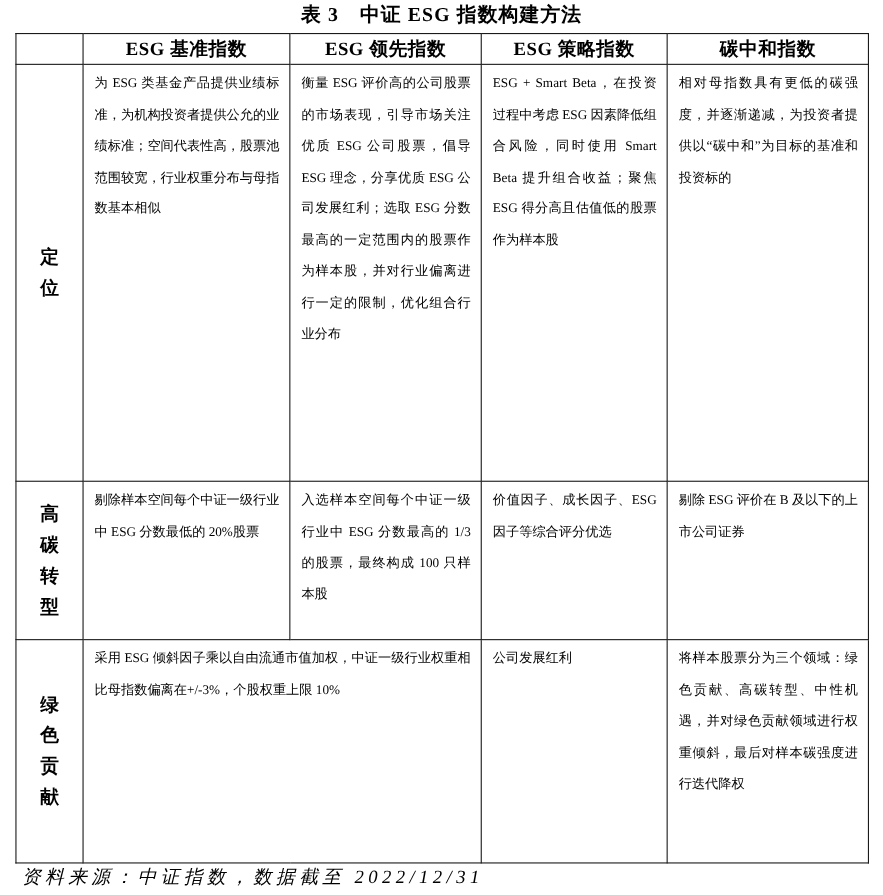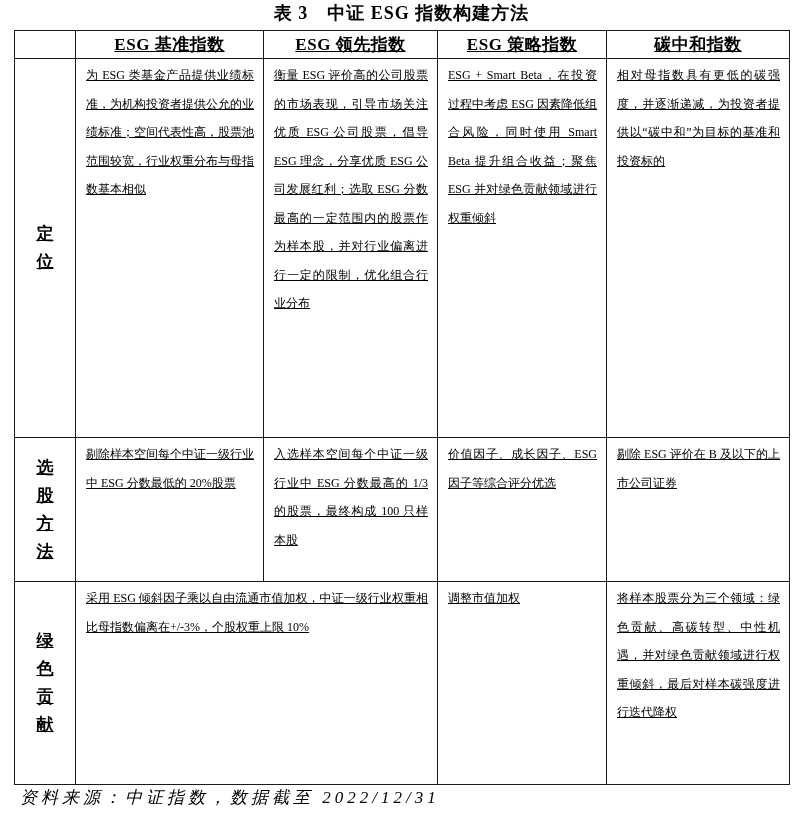--- a/index.html
+++ b/index.html
@@ -26,21 +26,20 @@
     font-weight: bold;
     letter-spacing: 1px;
   }
   table.esg-table {
     position: absolute;
     left: 14px;
     top: 30px;
     width: 775px;
     border-collapse: collapse;
     table-layout: fixed;
-    text-decoration: underline;
   }
   table.esg-table td, table.esg-table th {
     border: 1.5px solid #1a1a1a;
     overflow: hidden;
   }
   th.col-head {
     font-size: 17px;
     font-weight: bold;
     text-align: center;
     vertical-align: middle;
@@ -93,34 +92,34 @@
       <th class="col-head"></th>
       <th class="col-head">ESG 基准指数</th>
       <th class="col-head">ESG 领先指数</th>
       <th class="col-head">ESG 策略指数</th>
       <th class="col-head">碳中和指数</th>
     </tr>
     <tr style="height:379px">
       <td class="row-head">定位</td>
       <td class="body-cell">为 ESG 类基金产品提供业绩标准，为机构投资者提供公允的业绩标准；空间代表性高，股票池范围较宽，行业权重分布与母指数基本相似</td>
       <td class="body-cell">衡量 ESG 评价高的公司股票的市场表现，引导市场关注优质 ESG 公司股票，倡导 ESG 理念，分享优质 ESG 公司发展红利；选取 ESG 分数最高的一定范围内的股票作为样本股，并对行业偏离进行一定的限制，优化组合行业分布</td>
-      <td class="body-cell">ESG + Smart Beta，在投资过程中考虑 ESG 因素降低组合风险，同时使用 Smart Beta 提升组合收益；聚焦 ESG 并对绿色贡献领域进行权重倾斜</td>
+      <td class="body-cell">ESG + Smart Beta，在投资过程中考虑 ESG 因素降低组合风险，同时使用 Smart Beta 提升组合收益；聚焦 ESG 得分高且估值低的股票作为样本股</td>
       <td class="body-cell">相对母指数具有更低的碳强度，并逐渐递减，为投资者提供以“碳中和”为目标的基准和投资标的</td>
     </tr>
     <tr style="height:144px">
-      <td class="row-head">选股方法</td>
+      <td class="row-head">高碳转型</td>
       <td class="body-cell">剔除样本空间每个中证一级行业中 ESG 分数最低的 20%股票</td>
       <td class="body-cell">入选样本空间每个中证一级行业中 ESG 分数最高的 1/3 的股票，最终构成 100 只样本股</td>
       <td class="body-cell">价值因子、成长因子、ESG 因子等综合评分优选</td>
       <td class="body-cell">剔除 ESG 评价在 B 及以下的上市公司证券</td>
     </tr>
     <tr style="height:203px">
       <td class="row-head">绿色贡献</td>
       <td class="body-cell" colspan="2">采用 ESG 倾斜因子乘以自由流通市值加权，中证一级行业权重相比母指数偏离在+/-3%，个股权重上限 10%</td>
-      <td class="body-cell">调整市值加权</td>
+      <td class="body-cell">公司发展红利</td>
       <td class="body-cell">将样本股票分为三个领域：绿色贡献、高碳转型、中性机遇，并对绿色贡献领域进行权重倾斜，最后对样本碳强度进行迭代降权</td>
     </tr>
   </tbody>
     </table>
 
   <div class="source-note">资料来源：中证指数，数据截至 2022/12/31</div>
 
 </div>
 
 </body></html>

